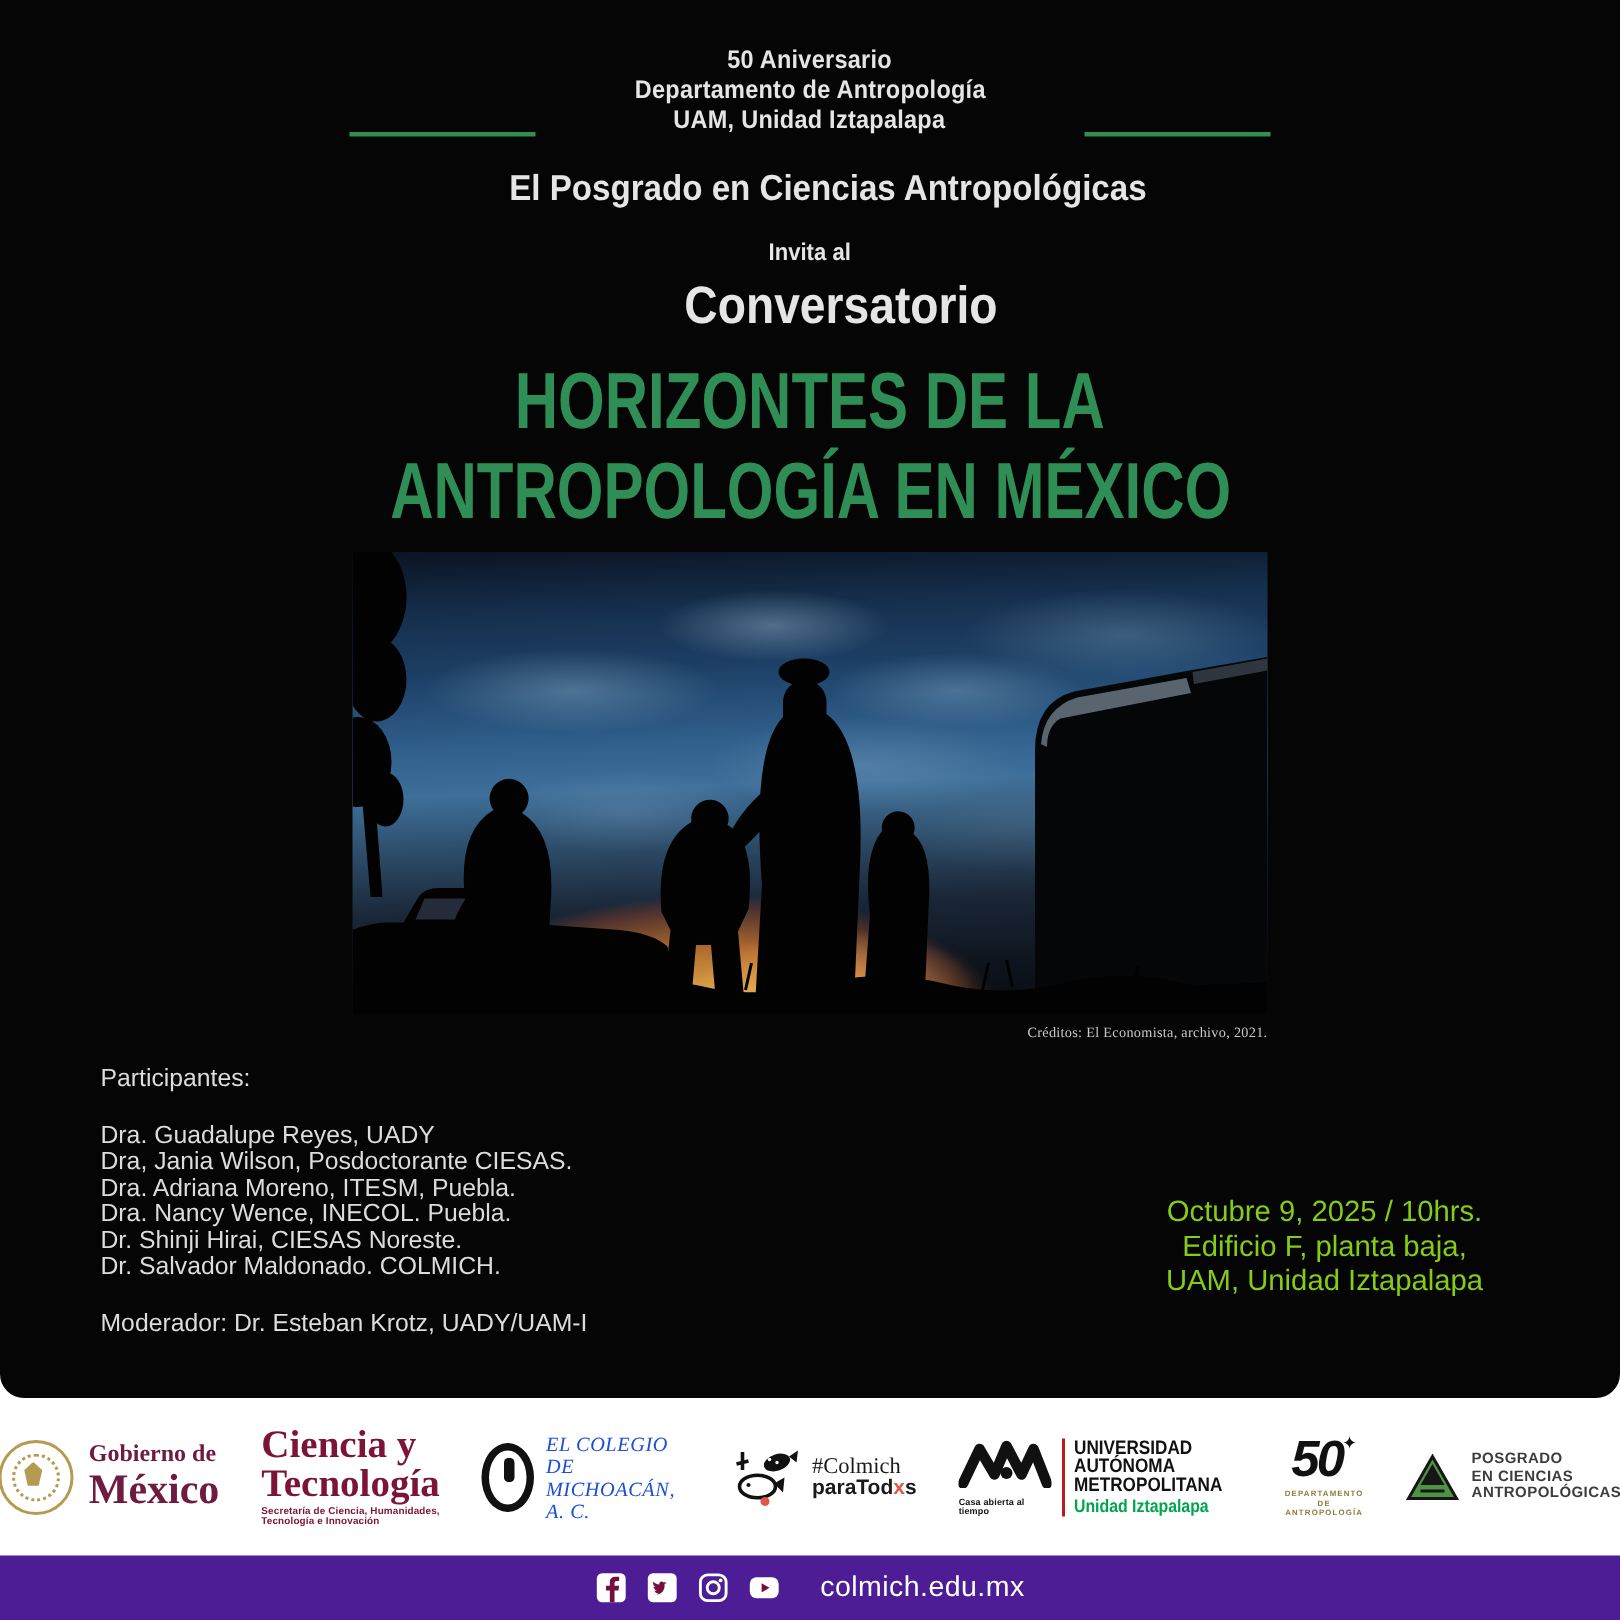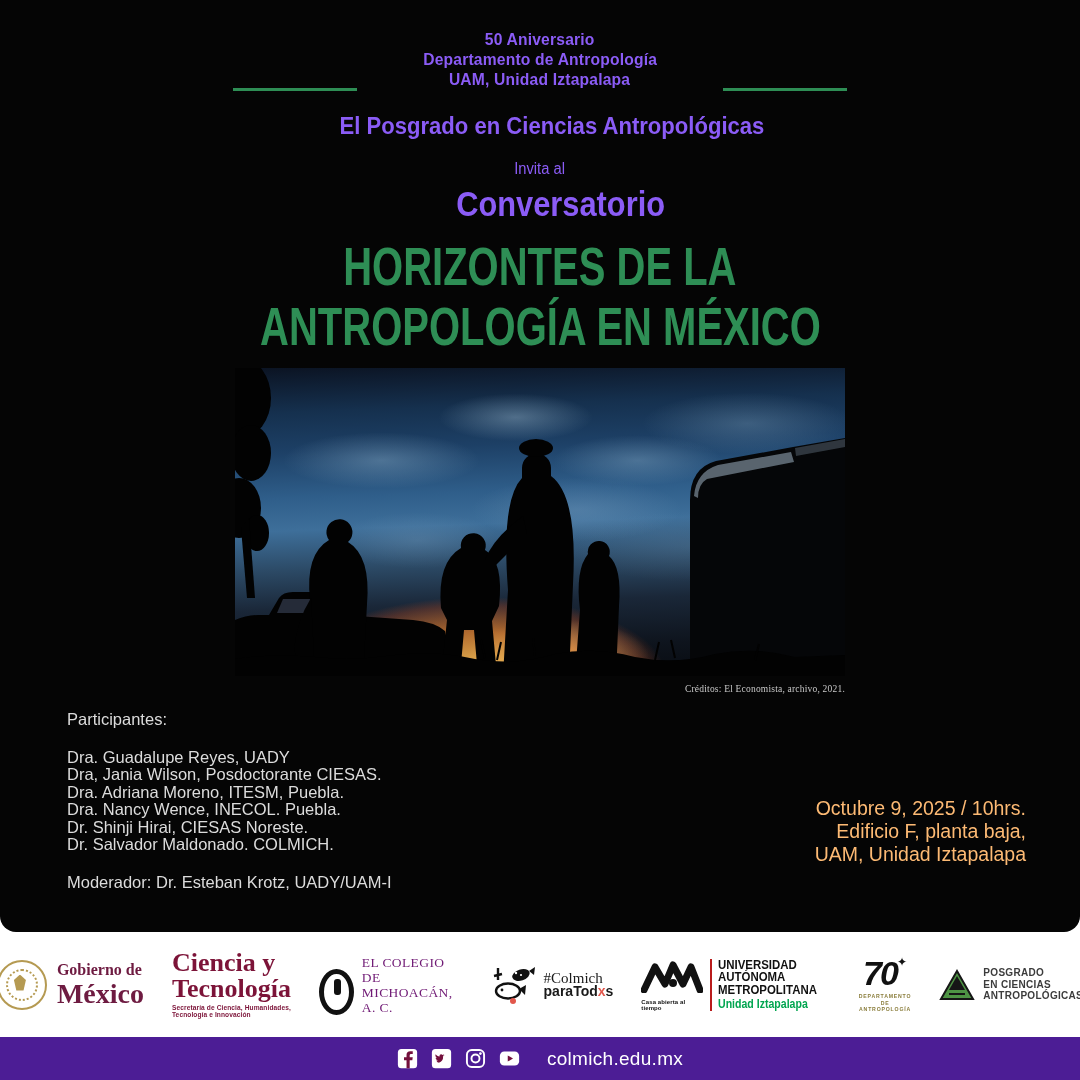--- a/index.html
+++ b/index.html
@@ -1,27 +1,27 @@
 <!DOCTYPE html>
 <html><head>
 <meta charset="utf-8">
 <style>
   html,body{margin:0;padding:0;background:#ffffff;}
   .canvas{position:relative;width:1080px;height:1080px;background:#ffffff;overflow:hidden;
           font-family:"Liberation Sans",sans-serif;}
   
   .panel{position:absolute;left:0;top:0;width:1080px;height:932px;background:#050505;
          border-radius:0 0 16px 16px;}
-  .hdr{position:absolute;left:0;width:1080px;text-align:center;color:#8b5cf6;}
+  .hdr{position:absolute;left:0;width:1080px;text-align:center;color:#e5e5e5;}
   .hdr-small{font-size:17px;font-weight:700;line-height:20px;letter-spacing:.2px;}
   .cond{display:inline-block;transform:scaleX(.92);transform-origin:50% 50%;}
   .cond2{display:inline-block;transform:scaleX(.88);transform-origin:50% 50%;}
   .greenline{position:absolute;top:88px;height:3px;width:124px;background:#2e8e55;}
   .org{top:112px;font-size:24px;font-weight:700;padding-left:12px;}
-  .invita{top:160px;font-size:16px;font-weight:400;}
+  .invita{top:160px;font-size:16px;font-weight:700;}
   .conversatorio{top:184px;font-size:35px;font-weight:700;margin-left:21px;}
   .bigtitle{position:absolute;left:0;width:1080px;text-align:center;color:#2e8e55;
             font-size:50px;font-weight:700;letter-spacing:0px;}
   .bigtitle .cond3{display:inline-block;transform:scale(.80,1.06);transform-origin:50% 50%;}
   
   .photo{position:absolute;left:235px;top:368px;width:610px;height:308px;overflow:hidden;
     background:
       radial-gradient(260px 110px at 40% 100%, rgba(255,205,95,.95), rgba(244,140,50,.70) 40%, rgba(185,75,32,.32) 64%, rgba(0,0,0,0) 72%),
       radial-gradient(130px 55px at 53% 94%, rgba(255,232,170,.75), rgba(0,0,0,0) 70%),
       radial-gradient(110px 34px at 46% 16%, rgba(165,195,215,.40), rgba(0,0,0,0) 70%),
@@ -34,40 +34,40 @@
       linear-gradient(178deg,#0b1322 0%,#15304e 14%,#1d4066 26%,#2f5e8a 40%,#3e6f9a 50%,#2c4a66 62%,#1a2738 74%,#0e141d 88%,#070a0f 100%);
   }
   .photo svg{position:absolute;left:0;top:0;}
   .credits{position:absolute;top:684px;left:560px;width:285px;text-align:right;
            color:#c9c9c9;font-size:9.5px;letter-spacing:.2px;font-family:Liberation Serif, serif;}
   
   .participants{position:absolute;left:67px;top:711px;color:#dcdcdc;font-size:16.5px;line-height:17.5px;}
   .participants .heading{margin-bottom:20px;}
   .participants .mod{margin-top:20px;}
   
-  .eventinfo{position:absolute;left:740px;top:797px;width:286px;text-align:right;
-             color:#fdba74;font-size:19.5px;line-height:23px;}
+  .eventinfo{position:absolute;left:740px;top:797px;width:286px;text-align:center;
+             color:#84cc16;font-size:19.5px;line-height:23px;}
   
   .footer{position:absolute;left:0;top:932px;width:1080px;height:105px;background:#ffffff;
           display:flex;align-items:center;justify-content:center;gap:14px;}
   .sep{width:2px;height:46px;background:#7c1338;opacity:.75;}
   .sep.gold{background:#b0a080;}
   .gob{display:flex;align-items:center;gap:10px;}
   .eagle{width:46px;height:46px;border-radius:50%;border:2px solid #b59a52;position:relative;}
   .eagle:before{content:"";position:absolute;left:7px;top:7px;width:28px;height:28px;border-radius:50%;
                 border:2px dotted #b59a52;}
   .eagle:after{content:"";position:absolute;left:15px;top:13px;width:12px;height:16px;background:#b59a52;
                clip-path:polygon(50% 0,100% 35%,80% 100%,20% 100%,0 35%);}
   .gobtxt{color:#6e1b41;font-family:"Liberation Serif",serif;line-height:1;}
   .gobtxt .l1{font-size:16px;font-weight:700;}
   .gobtxt .l2{font-size:28px;font-weight:700;margin-top:2px;}
   .cyt{color:#7c1338;font-family:"Liberation Serif",serif;line-height:1;}
   .cyt .t{font-size:26px;font-weight:700;}
   .cyt .s{font-size:6.6px;font-family:"Liberation Sans",sans-serif;font-weight:700;margin-top:3px;letter-spacing:.1px;}
-  .colmex{display:flex;align-items:flex-end;gap:8px;color:#701a75;}
+  .colmex{display:flex;align-items:center;gap:8px;color:#1d4ed8;font-style:italic;}
   .oring{width:36px;height:36px;border-radius:50%;border:5px solid #111;position:relative;}
   .oring:after{content:"";position:absolute;left:10px;top:5px;width:7px;height:16px;background:#111;border-radius:3px;}
   .colmex .txt{font-family:"Liberation Serif",serif;font-size:13.5px;line-height:15px;letter-spacing:.4px;}
   .fishblock{display:flex;align-items:center;gap:6px;}
   .fishtxt{line-height:13px;color:#1a1a1a;}
   .fishtxt .h{font-size:15px;font-family:"Liberation Serif",serif;}
   .fishtxt .p{font-size:14px;font-weight:700;}
   .fishtxt .x{color:#e2574c;}
   .uam{display:flex;align-items:center;gap:7px;}
   .uamtag{font-size:6px;font-weight:700;color:#111;margin-top:2px;letter-spacing:.1px;}
@@ -244,21 +244,21 @@
         <span class="n">UNIVERSIDAD</span>
         <span class="n">AUTÓNOMA</span>
         <span class="n">METROPOLITANA</span>
         <span class="u">Unidad Iztapalapa</span>
       </div>
     </div>
 
     <div class="sep gold"></div>
 
     <div class="dept50">
-      <span class="n">70</span><span class="spark">✦</span>
+      <span class="n">50</span><span class="spark">✦</span>
       <div class="c">DEPARTAMENTO</div>
       <div class="c" style="margin-top:0;">DE ANTROPOLOGÍA</div>
     </div>
 
     <div class="sep"></div>
 
     <div class="posgrado">
       <svg width="36" height="32" viewBox="0 0 36 32">
         <polygon points="18,2 34,30 2,30" fill="#4e9444" stroke="#161616" stroke-width="2"></polygon>
         <polygon points="18,7 26,21 10,21" fill="#161616"></polygon>

